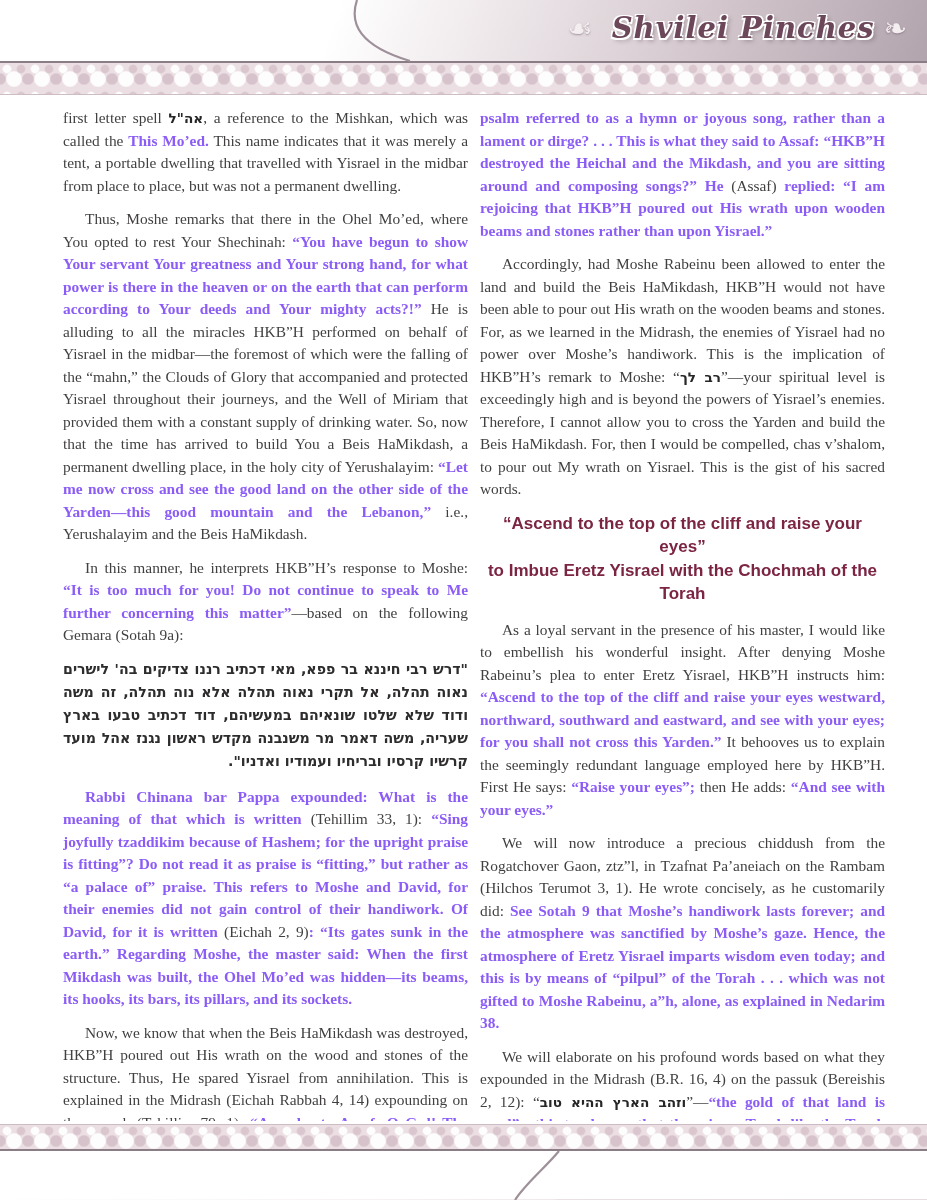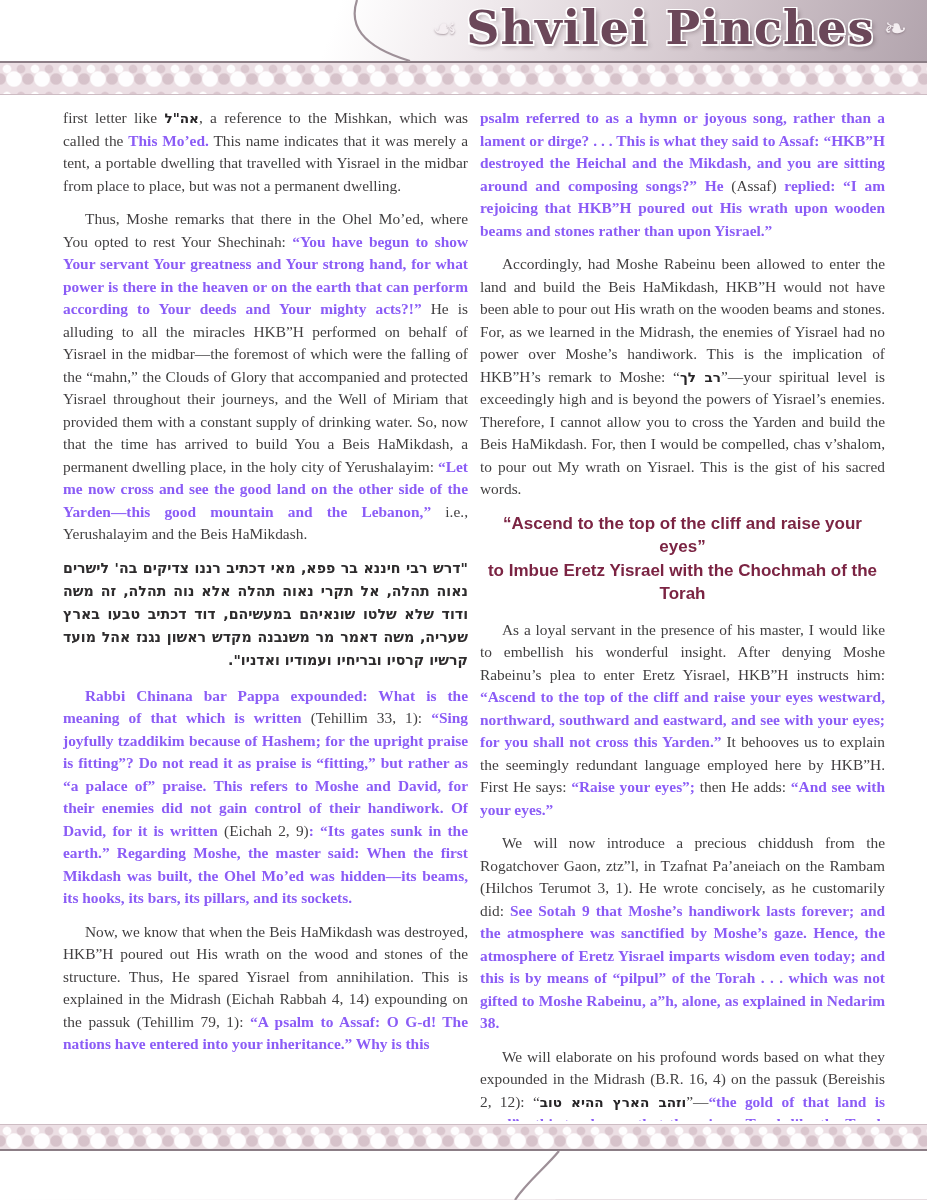--- a/index.html
+++ b/index.html
@@ -5,23 +5,23 @@
   html,body{margin:0;padding:0;background:#ffffff;}
   .page{position:relative;width:927px;height:1200px;background:#ffffff;overflow:hidden;
         font-family:"Liberation Serif",serif;}
 
   
   .header{position:absolute;top:0;left:0;width:100%;height:61px;
           background:linear-gradient(110deg,#ffffff 0%,#ffffff 36%,#efe9ec 52%,#d4c8ce 75%,#b2a4ad 100%);}
   .title-wrap{position:absolute;top:5px;right:20px;display:flex;align-items:center;gap:9px;}
   .orn{font-family:"DejaVu Sans",sans-serif;font-size:28px;color:#f4eef1;
        text-shadow:0 1px 2px rgba(110,90,100,.55);}
-  .title{font-family:"DejaVu Serif",serif;font-weight:bold;font-size:46px;
+  .title{font-family:"DejaVu Serif",serif;font-style:italic;font-weight:bold;font-size:29px;
          line-height:46px;color:#6b4759;letter-spacing:1px;
-         text-shadow:-1.5px -1.5px 0 #fff,1.5px -1.5px 0 #fff,-1.5px 1.5px 0 #fff,1.5px 1.5px 0 #fff,3px 3px 4px rgba(60,40,50,.35);}
+         text-shadow:-1.5px -1.5px 0 #fff,1.5px -1.5px 0 #fff,-1.5px 1.5px 0 #fff,1.5px 1.5px 0 #fff,3px 3px 4px rgba(60,40,50,.35);margin-left:10px;}
 
   .rule{position:absolute;left:0;width:100%;height:2px;background:#8b7d85;}
   .rule-top{top:61px;}
   .rule-bottom{top:1149px;}
 
   
   .lace{position:absolute;left:0;width:100%;background-color:#ecdfe4;
     background-image:
       radial-gradient(circle at 7px 6px, rgba(255,255,255,.95) 3.5px, rgba(255,255,255,0) 5px),
       radial-gradient(circle at 21px 6px, rgba(216,196,204,.9) 3.5px, rgba(216,196,204,0) 5px),
@@ -71,22 +71,23 @@
       <span class="orn">☙</span>
       <span class="title">Shvilei Pinches</span>
       <span class="orn">❧</span>
     </div>
   </div>
   <div class="rule rule-top"></div>
   <div class="lace lace-top"></div>
 
   <div class="content">
     <div class="col">
-        <p class="body"><span>first letter like </span><span class="heb">אה"ל</span><span>, a reference to the Mishkan, which was called the </span><span class="b">This Mo’ed.</span><span> This name indicates that it was merely a tent, a portable dwelling that travelled with Yisrael in the midbar from place to place, but was not a permanent dwelling.</span></p>
+        <p class="body"><span>first letter spell </span><span class="heb">אה"ל</span><span>, a reference to the Mishkan, which was called the </span><span class="b">This Mo’ed.</span><span> This name indicates that it was merely a tent, a portable dwelling that travelled with Yisrael in the midbar from place to place, but was not a permanent dwelling.</span></p>
         <p class="body indent"><span>Thus, Moshe remarks that there in the Ohel Mo’ed, where You opted to rest Your Shechinah: </span><span class="b">“You have begun to show Your servant Your greatness and Your strong hand, for what power is there in the heaven or on the earth that can perform according to Your deeds and Your mighty acts?!”</span><span> He is alluding to all the miracles HKB”H performed on behalf of Yisrael in the midbar—the foremost of which were the falling of the “mahn,” the Clouds of Glory that accompanied and protected Yisrael throughout their journeys, and the Well of Miriam that provided them with a constant supply of drinking water. So, now that the time has arrived to build You a Beis HaMikdash, a permanent dwelling place, in the holy city of Yerushalayim: </span><span class="b">“Let me now cross and see the good land on the other side of the Yarden—this good mountain and the Lebanon,”</span><span> i.e., Yerushalayim and the Beis HaMikdash.</span></p>
+        <p class="body indent"><span>In this manner, he interprets HKB”H’s response to Moshe: </span><span class="b">“It is too much for you!  Do not continue to speak to Me further concerning this matter”</span><span>—based on the following Gemara (Sotah 9a):</span></p>
         <p class="hebrew"><span>"דרש רבי חיננא בר פפא, מאי דכתיב רננו צדיקים בה' לישרים נאוה תהלה, אל תקרי נאוה תהלה אלא נוה תהלה, זה משה ודוד שלא שלטו שונאיהם במעשיהם, דוד דכתיב טבעו בארץ שעריה, משה דאמר מר משנבנה מקדש ראשון נגנז אהל מועד קרשיו קרסיו ובריחיו ועמודיו ואדניו".</span></p>
         <p class="body indent"><span class="b">Rabbi Chinana bar Pappa expounded: What is the meaning of that which is written </span><span>(Tehillim 33, 1): </span><span class="b">“Sing joyfully tzaddikim because of Hashem; for the upright praise is fitting”? Do not read it as praise is “fitting,” but rather as “a palace of” praise.  This refers to Moshe and David, for their enemies did not gain control of their handiwork.  Of David, for it is written </span><span>(Eichah 2, 9)</span><span class="b">: “Its gates sunk in the earth.”  Regarding Moshe, the master said: When the first Mikdash was built, the Ohel Mo’ed was hidden—its beams, its hooks, its bars, its pillars, and its sockets.</span></p>
         <p class="body indent"><span>Now, we know that when the Beis HaMikdash was destroyed, HKB”H poured out His wrath on the wood and stones of the structure.  Thus, He spared Yisrael from annihilation.  This is explained in the Midrash (Eichah Rabbah 4, 14) expounding on the passuk (Tehillim 79, 1): </span><span class="b">“A psalm to Assaf: O G-d!  The nations have entered into your inheritance.”  Why is this</span></p>
       </div>
     <div class="col">
         <p class="body"><span class="b">psalm referred to as a hymn or joyous song, rather than a lament or dirge? . . . This is what they said to Assaf: “HKB”H destroyed the Heichal and the Mikdash, and you are sitting around and composing songs?” He </span><span>(Assaf)</span><span class="b"> replied: “I am rejoicing that HKB”H poured out His wrath upon wooden beams and stones rather than upon Yisrael.”</span></p>
         <p class="body indent"><span>Accordingly, had Moshe Rabeinu been allowed to enter the land and build the Beis HaMikdash, HKB”H would not have been able to pour out His wrath on the wooden beams and stones.  For, as we learned in the Midrash, the enemies of Yisrael had no power over Moshe’s handiwork.  This is the implication of HKB”H’s remark to Moshe: “</span><span class="heb">רב לך</span><span>”—your spiritual level is exceedingly high and is beyond the powers of Yisrael’s enemies.  Therefore, I cannot allow you to cross the Yarden and build the Beis HaMikdash.  For, then I would be compelled, chas v’shalom, to pour out My wrath on Yisrael.  This is the gist of his sacred words.</span></p>
         <p class="heading"><span>“Ascend to the top of the cliff and raise your eyes”</span><br><span>to Imbue Eretz Yisrael with the Chochmah of the Torah</span></p>
         <p class="body indent"><span>As a loyal servant in the presence of his master, I would like to embellish his wonderful insight.  After denying Moshe Rabeinu’s plea to enter Eretz Yisrael, HKB”H instructs him: </span><span class="b">“Ascend to the top of the cliff and raise your eyes westward, northward, southward and eastward, and see with your eyes; for you shall not cross this Yarden.”</span><span>  It behooves us to explain the seemingly redundant language employed here by HKB”H.  First He says: </span><span class="b">“Raise your eyes”;</span><span> then He adds: </span><span class="b">“And see with your eyes.”</span></p>
         <p class="body indent"><span>We will now introduce a precious chiddush from the Rogatchover Gaon, ztz”l, in Tzafnat Pa’aneiach on the Rambam (Hilchos Terumot 3, 1).   He wrote concisely, as he customarily did: </span><span class="b">See Sotah 9 that Moshe’s handiwork lasts forever; and the atmosphere was sanctified by Moshe’s gaze.  Hence, the atmosphere of Eretz Yisrael imparts wisdom even today; and this is by means of “pilpul” of the Torah . . . which was not gifted to Moshe Rabeinu, a”h, alone, as explained in Nedarim 38.</span></p>

